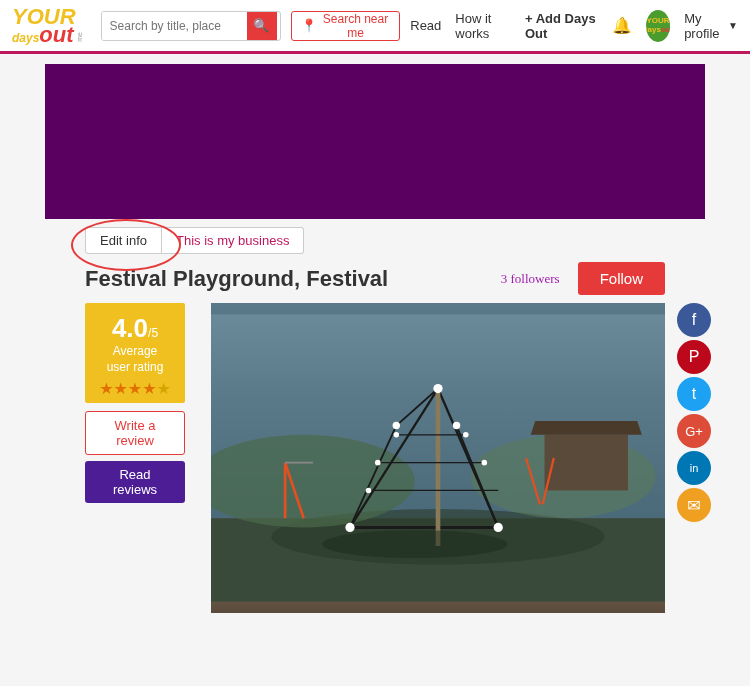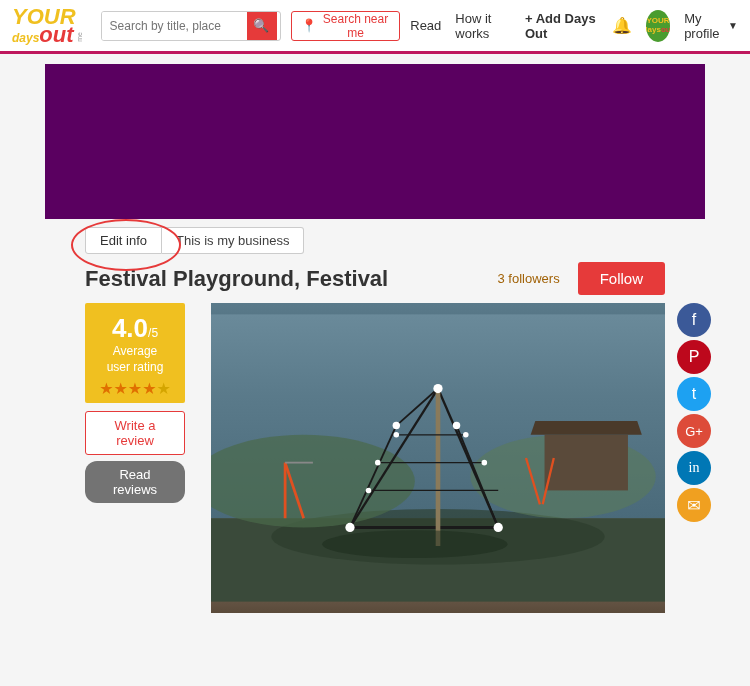--- a/index.html
+++ b/index.html
@@ -120,21 +120,21 @@
       color: #333;
       font-size: 13px;
       padding: 5px 14px;
       cursor: pointer;
       border-radius: 3px 0 0 3px;
     }
     .this-my-business-btn {
       border: 1px solid #ccc;
       border-left: none;
       background: #fff;
-      color: #404040;
+      color: #be185d;
       font-size: 13px;
       padding: 5px 14px;
       cursor: pointer;
       border-radius: 0 3px 3px 0;
       text-align: right;
     }
     
     .edit-circle {
       position: absolute;
       left: -14px;
@@ -154,22 +154,23 @@
       gap: 10px;
     }
     .place-title {
       font-size: 22px;
       font-weight: bold;
       color: #333;
       flex: 1;
     }
     .followers-count {
       font-size: 13px;
-      color: #a16207;
+      color: #a21caf;
       margin-right: 8px;
+      font-family: Liberation Serif, serif;
     }
     .follow-btn {
       background: #e63a3a;
       color: #fff;
       border: none;
       border-radius: 3px;
       padding: 8px 22px;
       font-size: 15px;
       cursor: pointer;
     }
@@ -248,27 +249,27 @@
     .write-review-btn {
       border: 1px solid #e63a3a;
       background: #fff;
       color: #e63a3a;
       font-size: 13px;
       padding: 6px 12px;
       cursor: pointer;
       border-radius: 3px;
     }
     .read-reviews-btn {
-      background: #737373;
+      background: #4c1d95;
       color: #fff;
       border: none;
       font-size: 13px;
       padding: 6px 12px;
       cursor: pointer;
-      border-radius: 12px;
+      border-radius: 3px;
     }
 
     .left-col {
       flex: 0 0 100px;
       display: flex;
       flex-direction: column;
     }
   </style>
 </head>
 <body>
@@ -422,21 +423,21 @@
       <a href="#" class="social-icon si-pinterest">
         <span>P</span>
       </a>
       <a href="#" class="social-icon si-twitter">
         <span>t</span>
       </a>
       <a href="#" class="social-icon si-google">
         <span style="font-size:13px;">G+</span>
       </a>
       <a href="#" class="social-icon si-linkedin">
-        <span style="font-size:14px;font-family:Liberation Serif, serif;">in</span>
+        <span style="font-size:11px;">in</span>
       </a>
       <a href="#" class="social-icon si-email">
         <span>✉</span>
       </a>
     </div>
 
   </div>
 </div>
 
 </body></html>

